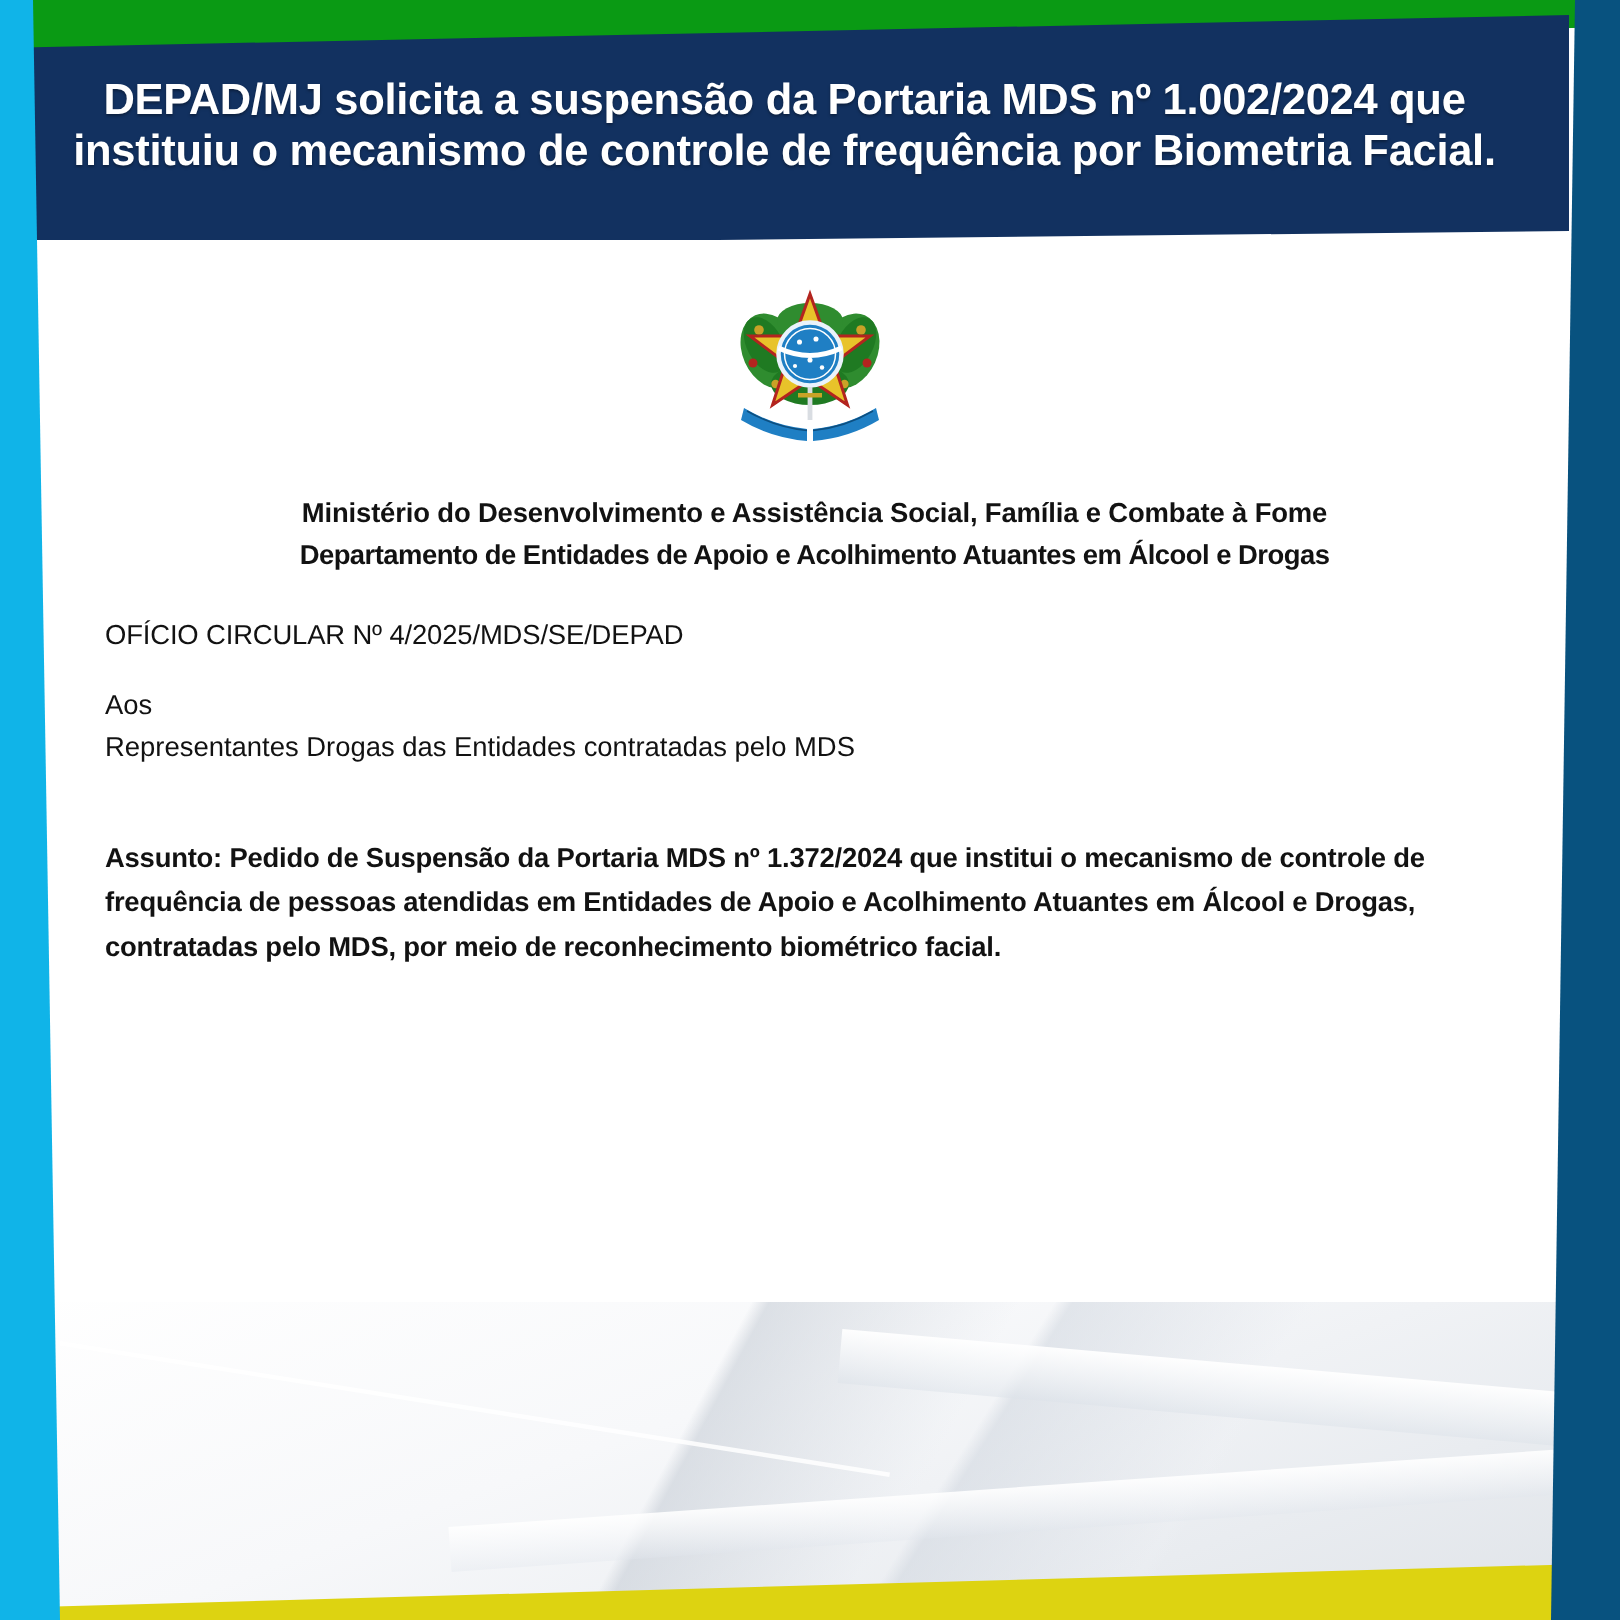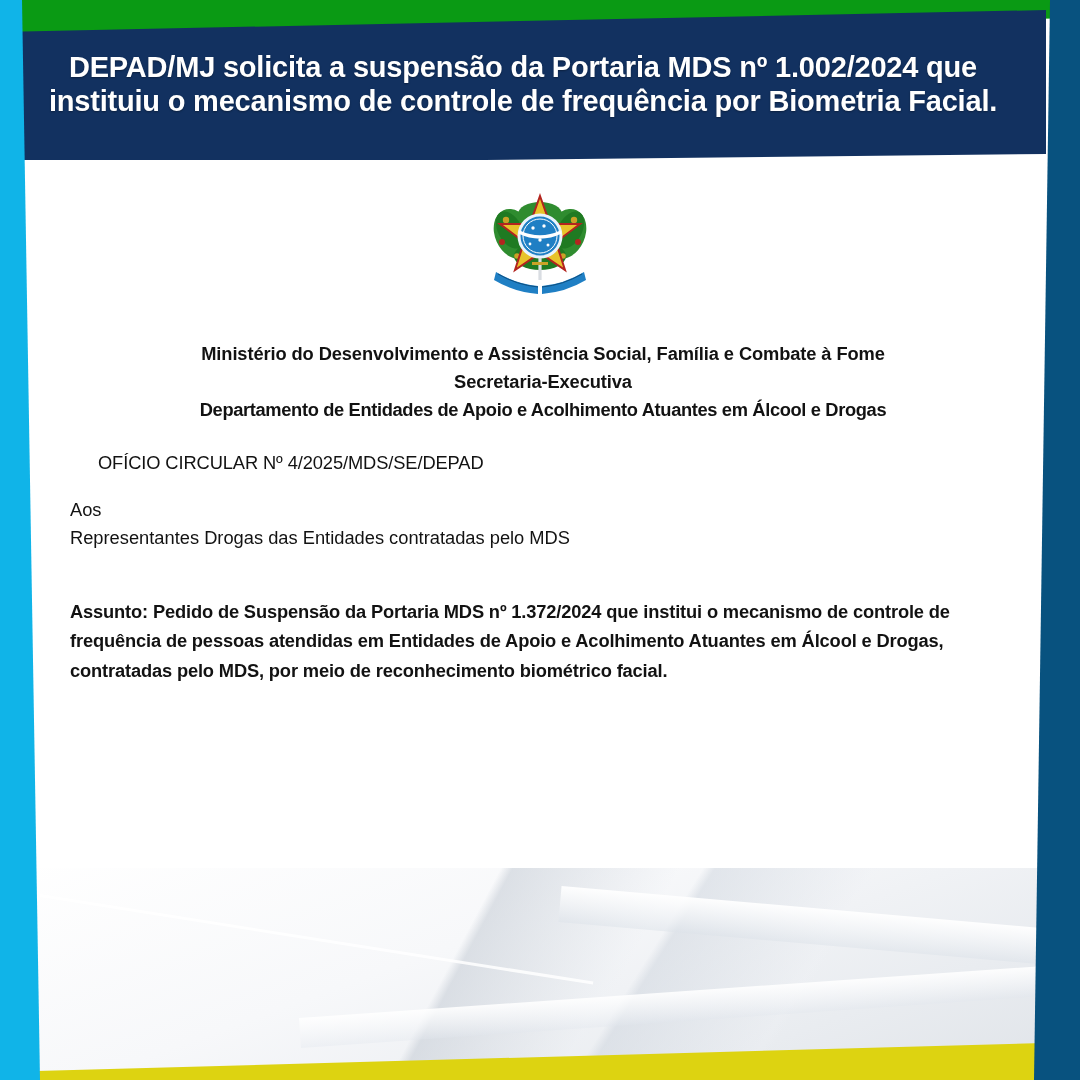--- a/index.html
+++ b/index.html
@@ -85,30 +85,29 @@
   .doc-text {
     padding: 0 22px 0 28px;
     color: #121212;
     font-size: 18.3px;
   }
 
   .org-block {
     text-align: center;
     font-weight: bold;
     line-height: 1.53;
-    margin-top: 38px;
+    margin-top: 26px;
     letter-spacing: -0.1px;
   }
   .org-line3 { letter-spacing: -0.35px; }
 
   .oficio {
     margin-top: 28px;
     font-weight: 500;
     letter-spacing: -0.1px;
-    margin-left: 28px;
   }
   .local-data {
     margin-top: 20px;
     text-align: right;
     padding-right: 20px;
     font-weight: 500;
   }
   .dest-block {
     margin-top: 22px;
     line-height: 1.55;
@@ -303,21 +302,20 @@
         <path d="M10 82 Q30 94 52 96 L52 104 Q28 102 8 90 Z" fill="#1f7fc4"></path>
         <path d="M98 82 Q78 94 56 96 L56 104 Q80 102 100 90 Z" fill="#1f7fc4"></path>
         <path d="M12 84 Q31 95 52 97" stroke="#0d4f80" stroke-width="1" fill="none"></path>
         <path d="M96 84 Q77 95 56 97" stroke="#0d4f80" stroke-width="1" fill="none"></path>
       </svg>
     </div>
 
     <div class="doc-text">
       <div class="org-block">
         <div>Ministério do Desenvolvimento e Assistência Social, Família e Combate à Fome</div>
-        <div>Secretaria-Executiva</div>
         <div class="org-line3">Departamento de Entidades de Apoio e Acolhimento Atuantes em Álcool e Drogas</div>
       </div>
 
       <div class="oficio">OFÍCIO CIRCULAR Nº 4/2025/MDS/SE/DEPAD</div>
 
 
       <div class="dest-block">
         <div>Aos</div>
         <div>Representantes Drogas das Entidades contratadas pelo MDS</div>
       </div>

